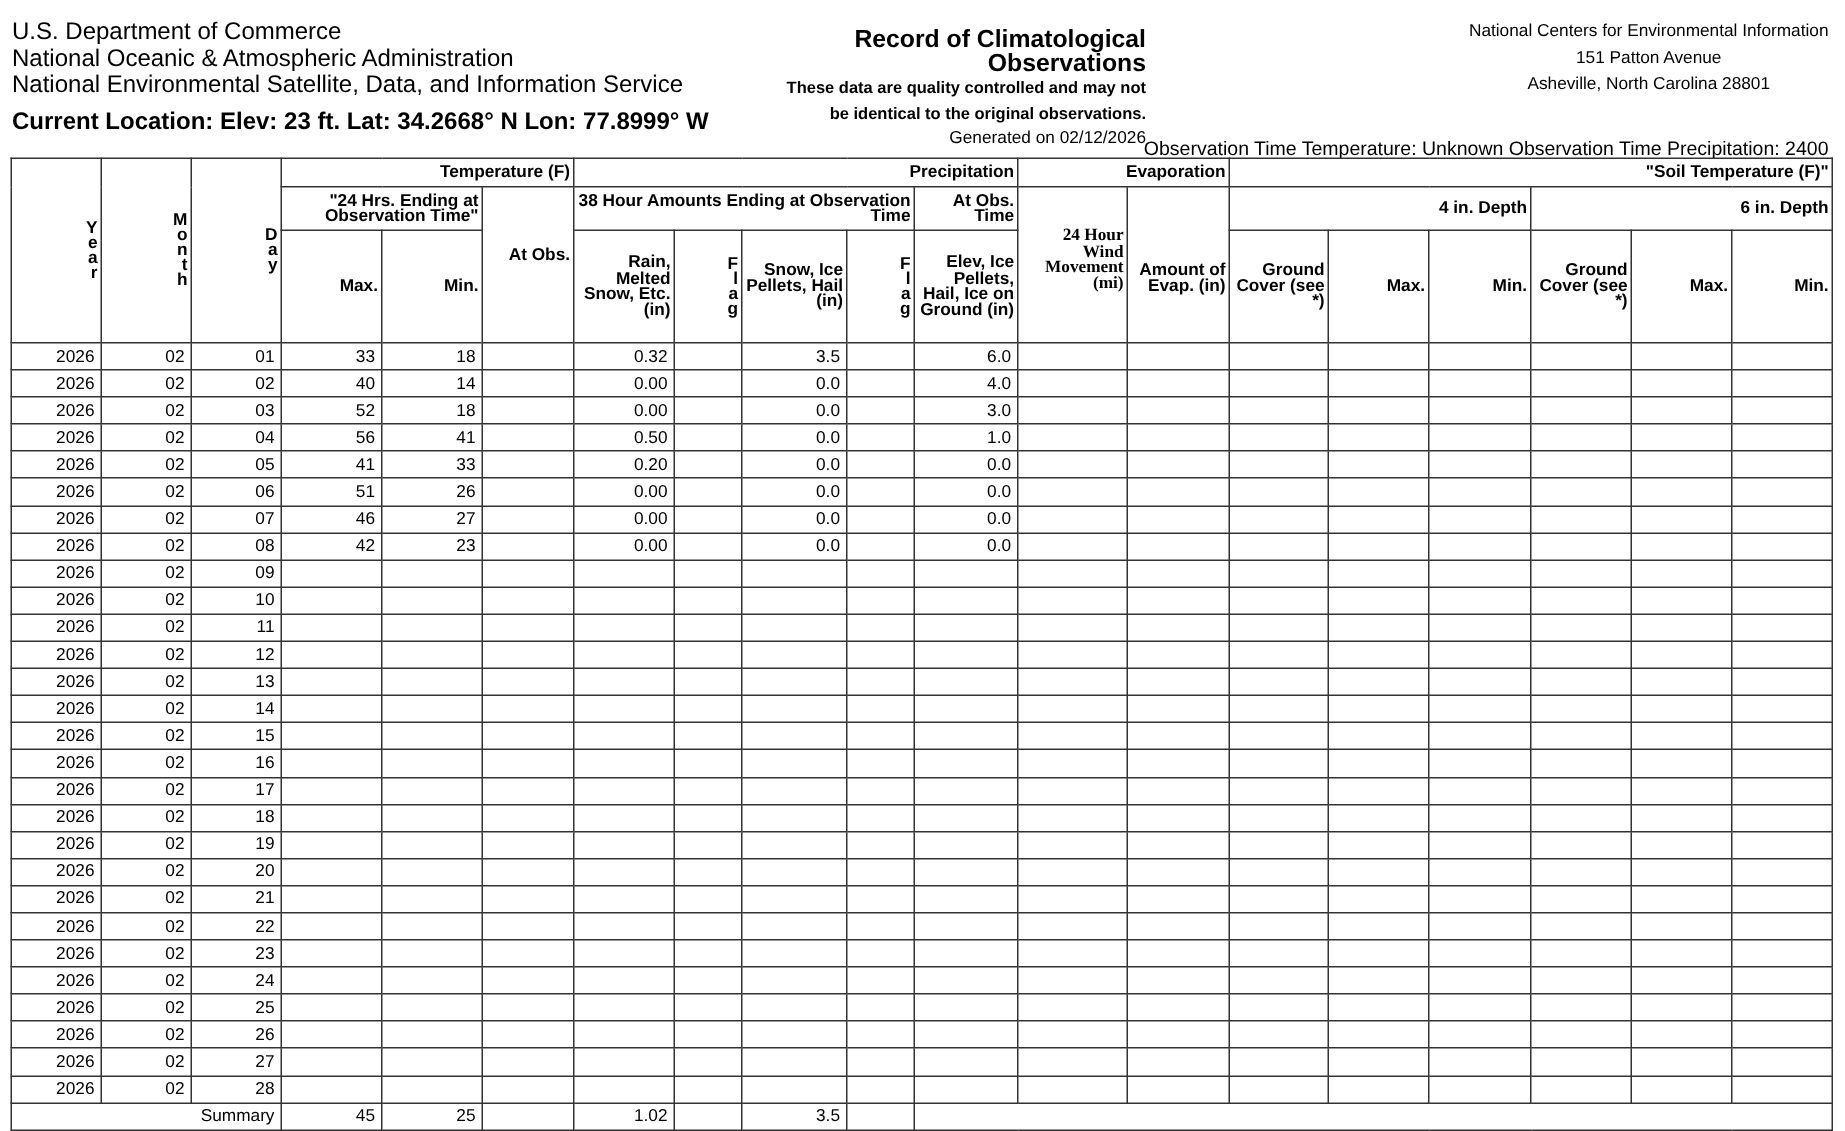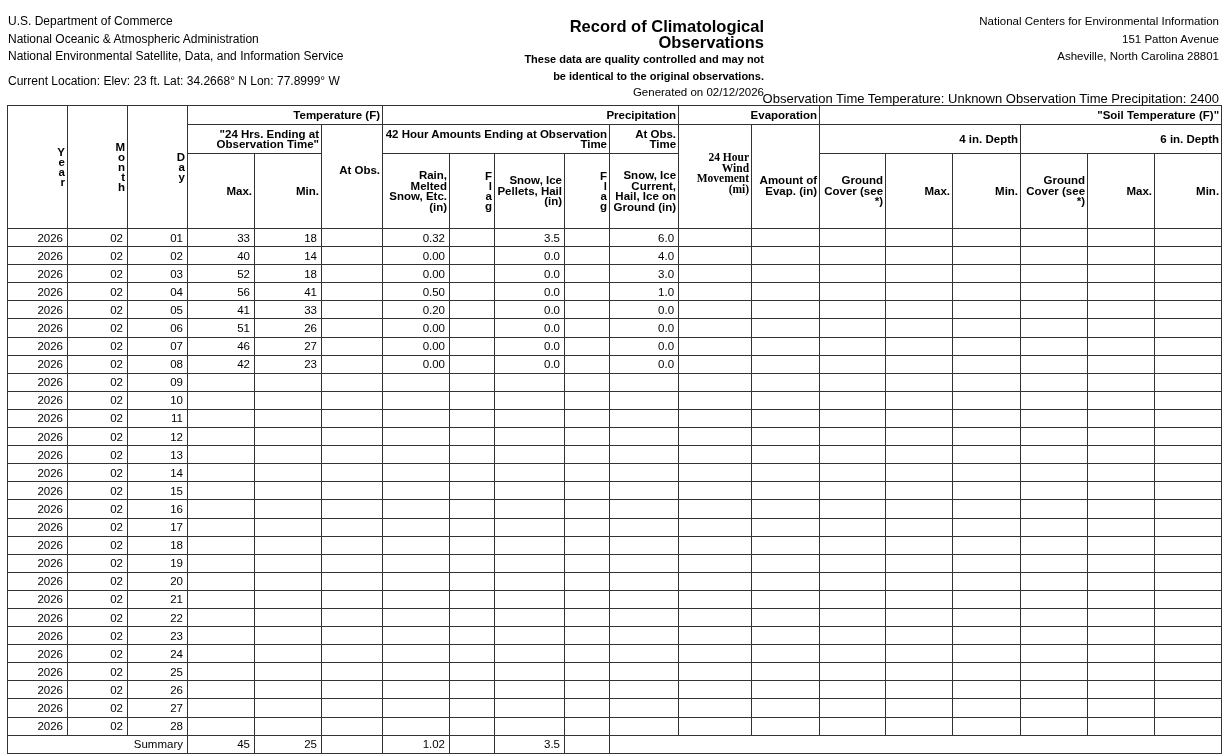--- a/index.html
+++ b/index.html
@@ -1,26 +1,26 @@
 <!DOCTYPE html>
 <html><head>
 <meta charset="utf-8">
 <style>
   * { box-sizing: border-box; margin: 0; padding: 0; }
   html, body { width: 1230px; height: 754px; background: #ffffff; overflow: hidden; }
   body { font-family: "Liberation Sans", sans-serif; color: #000; position: relative; }
 
-  .hdr-left { position: absolute; left: 8px; top: 13px; font-size: 12px; line-height: 17.5px; }
-  .hdr-left .loc { margin-top: 7px; }
+  .hdr-left { position: absolute; left: 8px; top: 13px; font-size: 16px; line-height: 17.5px; }
+  .hdr-left .loc { margin-top: 7px; font-weight: bold; }
   .hdr-left .station b { font-weight: bold; }
   .hdr-center { position: absolute; left: 464px; top: 18px; width: 300px; text-align: right; }
   .hdr-center .title { font-size: 16.5px; font-weight: bold; line-height: 16px; }
   .hdr-center .note { font-size: 11px; font-weight: bold; line-height: 16px; margin-top: 1px; }
   .hdr-center .gen { font-size: 11.5px; line-height: 16px; }
-  .hdr-right { position: absolute; right: 11px; top: 13px; text-align: right; font-size: 11.5px; line-height: 17.5px; }
+  .hdr-right { position: absolute; right: 11px; top: 13px; text-align: center; font-size: 11.5px; line-height: 17.5px; }
   .obs-time { position: absolute; right: 11px; top: 91px; font-size: 13px; margin-left: 48px; }
 
   table.rec { position: absolute; left: 7px; top: 105px; border-collapse: collapse; table-layout: fixed; width: 1214px; }
   table.rec td, table.rec th { border: 1.2px solid #333; font-size: 11.5px; padding: 0 4px; overflow: hidden; white-space: nowrap; }
   table.rec th { font-weight: bold; text-align: right; vertical-align: middle; line-height: 10.5px; white-space: normal; padding: 1px 2px; }
   table.rec th.vert { line-height: 10px; }
   table.rec td { text-align: right; height: 18.1px; line-height: 16px; }
   .r1 th { height: 19px; }
   .r2 th { height: 29px; }
   .r3 th { height: 75px; }
@@ -79,35 +79,35 @@
       <th rowspan="3" class="vert" style="word-spacing:60px;">M o n t h</th>
       <th rowspan="3" class="vert" style="word-spacing:60px;">D a y</th>
       <th colspan="3">Temperature (F)</th>
       <th colspan="5">Precipitation</th>
       <th colspan="2">Evaporation</th>
       <th colspan="6">"Soil Temperature (F)"</th>
     </tr>
     <tr class="r2">
       <th colspan="2">"24 Hrs. Ending at Observation Time"</th>
       <th rowspan="2" style="vertical-align:top;padding-top:40px;">At Obs.</th>
-      <th colspan="4">42 Hour Amounts Ending at Observation Time</th>
+      <th colspan="4">38 Hour Amounts Ending at Observation Time</th>
       <th>At Obs. Time</th>
       <th rowspan="2" style="vertical-align:top;padding-top:27px;font-family:Liberation Serif, serif;">24 Hour Wind Movement (mi)</th>
       <th rowspan="2" style="vertical-align:top;padding-top:50px;">Amount of Evap. (in)</th>
       <th colspan="3">4 in. Depth</th>
       <th colspan="3">6 in. Depth</th>
     </tr>
     <tr class="r3">
       <th>Max.</th>
       <th>Min.</th>
       <th>Rain, Melted Snow, Etc. (in)</th>
       <th class="vert" style="word-spacing:40px;">F l a g</th>
       <th>Snow, Ice Pellets, Hail (in)</th>
       <th class="vert" style="word-spacing:40px;">F l a g</th>
-      <th>Snow, Ice Current, Hail, Ice on Ground (in)</th>
+      <th>Elev, Ice Pellets, Hail, Ice on Ground (in)</th>
       <th>Ground Cover (see *)</th>
       <th>Max.</th>
       <th>Min.</th>
       <th>Ground Cover (see *)</th>
       <th>Max.</th>
       <th>Min.</th>
     </tr>
   </thead>
   <tbody id="rows-body">
       <tr>

